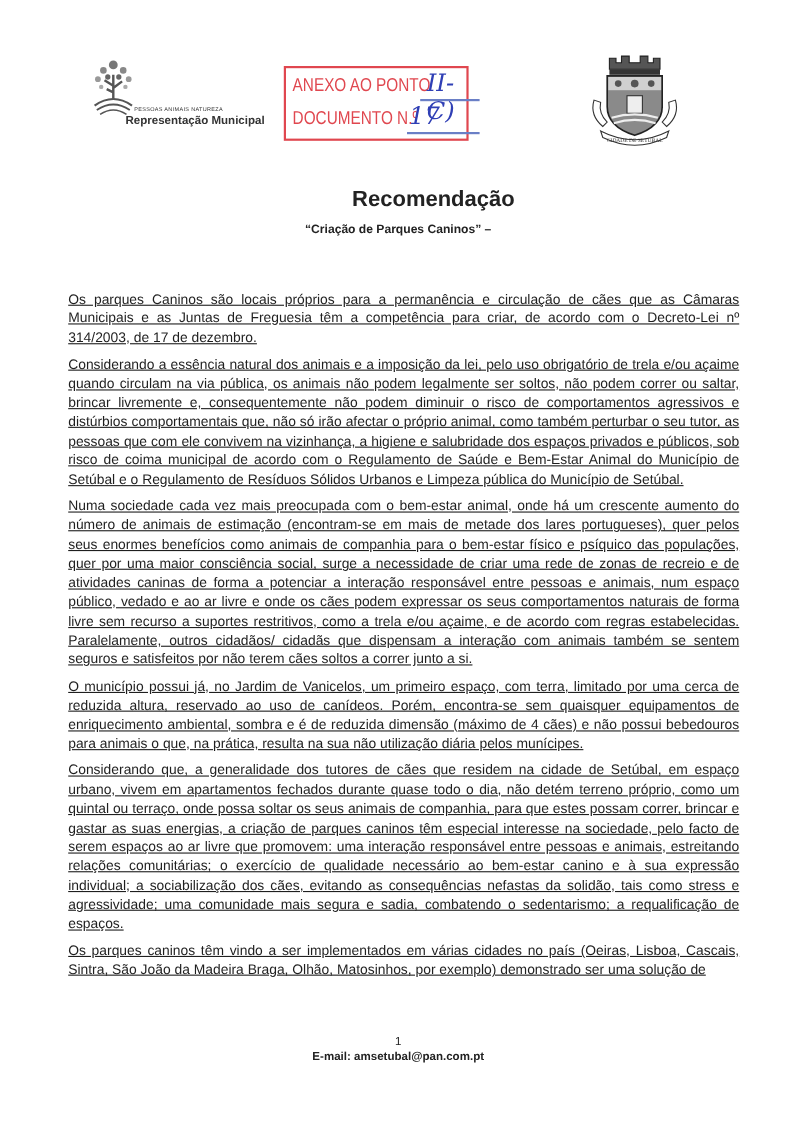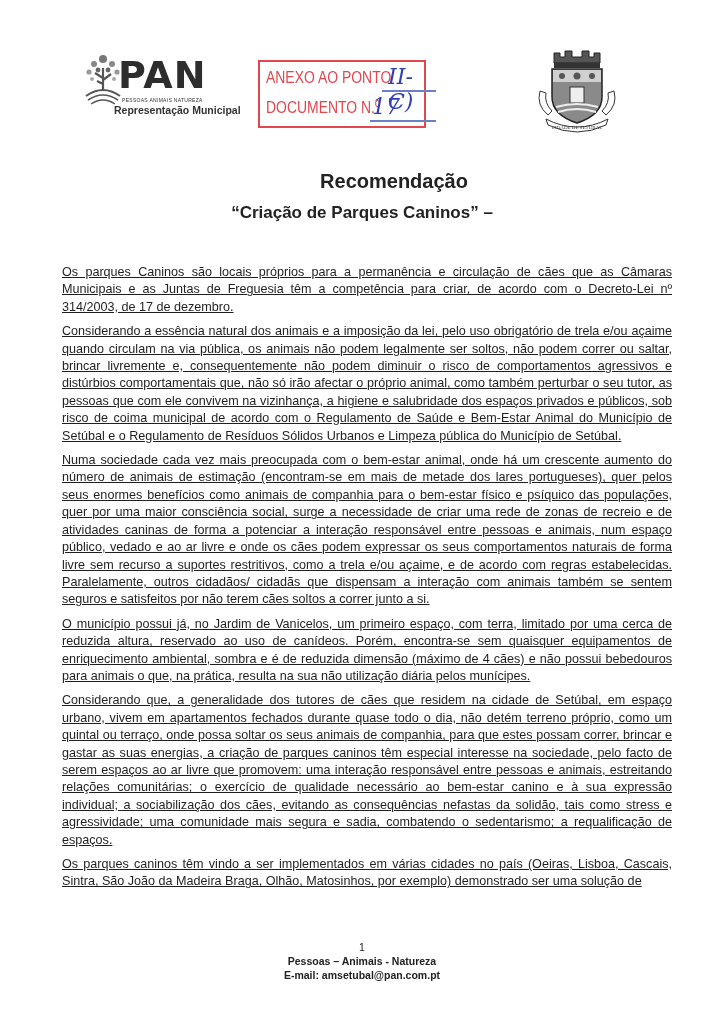--- a/index.html
+++ b/index.html
@@ -17,21 +17,21 @@
   .stamp-row { position: absolute; left: 6px; font-family: "Liberation Sans Narrow", "Liberation Sans", sans-serif; font-size: 17px; color: #e0474f; white-space: nowrap; transform: scaleX(0.82); transform-origin: left center; }
   .stamp-row1 { top: 6px; }
   .stamp-row2 { top: 36px; }
   .stamp-line { position: absolute; height: 1.5px; background: #6a7fc6; }
   .hand { position: absolute; font-family: "DejaVu Serif", serif; color: #2f3fb5; font-size: 22px; font-style: italic; }
 
   .crest { position: absolute; left: 532px; top: 45px; width: 90px; height: 90px; }
 
   .title { position: absolute; left: 0; width: 724px; text-align: center; font-family: "Liberation Sans", sans-serif; font-weight: bold; color: #222; }
   .title1 { top: 170px; font-size: 20px; padding-left: 32px; }
-  .title2 { top: 203px; font-size: 17px; }
+  .title2 { top: 203px; font-size: 11px; }
 
   .body-text { position: absolute; left: 62px; width: 610px; font-size: 12.6px; line-height: 17.4px; text-align: justify; color: #1f1f1f; }
   .body-text p { margin: 0 0 7px 0; text-decoration: underline; }
 
   .footer { position: absolute; left: 0; width: 724px; top: 940px; text-align: center; font-size: 10.5px; line-height: 14px; color: #222; }
   .footer .b { font-weight: bold; }
 </style>
 </head>
 <body>
 
@@ -44,21 +44,20 @@
     <circle cx="35" cy="20" r="2.6" fill="#999"></circle>
     <circle cx="16" cy="18" r="2.4" fill="#666"></circle>
     <circle cx="26" cy="18" r="2.4" fill="#666"></circle>
     <circle cx="10" cy="27" r="2" fill="#aaa"></circle>
     <circle cx="32" cy="27" r="2" fill="#aaa"></circle>
     <path d="M21 16 L21 38 M21 26 L13 21 M21 28 L29 22 M21 32 L15 29" stroke="#555" stroke-width="2.2" fill="none"></path>
     <path d="M4 44 Q21 32 38 44" stroke="#555" stroke-width="2" fill="none"></path>
     <path d="M6 48 Q21 38 36 48" stroke="#555" stroke-width="1.6" fill="none"></path>
     <path d="M9 52 Q21 44 33 52" stroke="#555" stroke-width="1.4" fill="none"></path>
   </svg>
-  <div class="pan-word">PAN</div>
   <div class="pan-tagline">PESSOAS ANIMAIS NATUREZA</div>
   <div class="pan-rep">Representação Municipal</div>
 </div>
 
 <div class="stamp">
   <div class="stamp-row stamp-row1">ANEXO AO PONTO</div>
   <div class="stamp-line" style="left:122px; top:28px; width:54px;"></div>
   <div class="hand" style="left:128px; top:2px;">II-C)</div>
   <div class="stamp-row stamp-row2">DOCUMENTO N.º</div>
   <div class="stamp-line" style="left:110px; top:58px; width:66px;"></div>
@@ -89,15 +88,14 @@
   <p>Os parques Caninos são locais próprios para a permanência e circulação de cães que as Câmaras Municipais e as Juntas de Freguesia têm a competência para criar, de acordo com o Decreto-Lei nº 314/2003, de 17 de dezembro.</p>
   <p>Considerando a essência natural dos animais e a imposição da lei, pelo uso obrigatório de trela e/ou açaime quando circulam na via pública, os animais não podem legalmente ser soltos, não podem correr ou saltar, brincar livremente e, consequentemente não podem diminuir o risco de comportamentos agressivos e distúrbios comportamentais que, não só irão afectar o próprio animal, como também perturbar o seu tutor, as pessoas que com ele convivem na vizinhança, a higiene e salubridade dos espaços privados e públicos, sob risco de coima municipal de acordo com o Regulamento de Saúde e Bem-Estar Animal do Município de Setúbal e o Regulamento de Resíduos Sólidos Urbanos e Limpeza pública do Município de Setúbal.</p>
   <p>Numa sociedade cada vez mais preocupada com o bem-estar animal, onde há um crescente aumento do número de animais de estimação (encontram-se em mais de metade dos lares portugueses), quer pelos seus enormes benefícios como animais de companhia para o bem-estar físico e psíquico das populações, quer por uma maior consciência social, surge a necessidade de criar uma rede de zonas de recreio e de atividades caninas de forma a potenciar a interação responsável entre pessoas e animais, num espaço público, vedado e ao ar livre e onde os cães podem expressar os seus comportamentos naturais de forma livre sem recurso a suportes restritivos, como a trela e/ou açaime, e de acordo com regras estabelecidas. Paralelamente, outros cidadãos/ cidadãs que dispensam a interação com animais também se sentem seguros e satisfeitos por não terem cães soltos a correr junto a si.</p>
   <p>O município possui já, no Jardim de Vanicelos, um primeiro espaço, com terra, limitado por uma cerca de reduzida altura, reservado ao uso de canídeos. Porém, encontra-se sem quaisquer equipamentos de enriquecimento ambiental, sombra e é de reduzida dimensão (máximo de 4 cães) e não possui bebedouros para animais o que, na prática, resulta na sua não utilização diária pelos munícipes.</p>
   <p>Considerando que, a generalidade dos tutores de cães que residem na cidade de Setúbal, em espaço urbano, vivem em apartamentos fechados durante quase todo o dia, não detém terreno próprio, como um quintal ou terraço, onde possa soltar os seus animais de companhia, para que estes possam correr, brincar e gastar as suas energias, a criação de  parques caninos têm especial interesse na sociedade, pelo facto de serem espaços ao ar livre que promovem: uma interação responsável entre pessoas e animais, estreitando relações comunitárias; o exercício de qualidade necessário ao bem-estar canino e à sua expressão individual; a sociabilização dos cães, evitando as consequências nefastas da solidão, tais como stress e agressividade; uma comunidade mais segura e sadia, combatendo o sedentarismo; a requalificação de espaços.</p>
   <p>Os parques caninos têm vindo a ser implementados em várias cidades no país (Oeiras, Lisboa, Cascais, Sintra, São João da Madeira Braga, Olhão, Matosinhos, por exemplo) demonstrado ser uma solução de</p>
 </div>
 
 <div class="footer">
   <div>1</div>
-  <div class="b">Pessoas – Animais - Natureza</div>
   <div class="b">E-mail: amsetubal@pan.com.pt</div>
 </div>
 
 </body></html>

